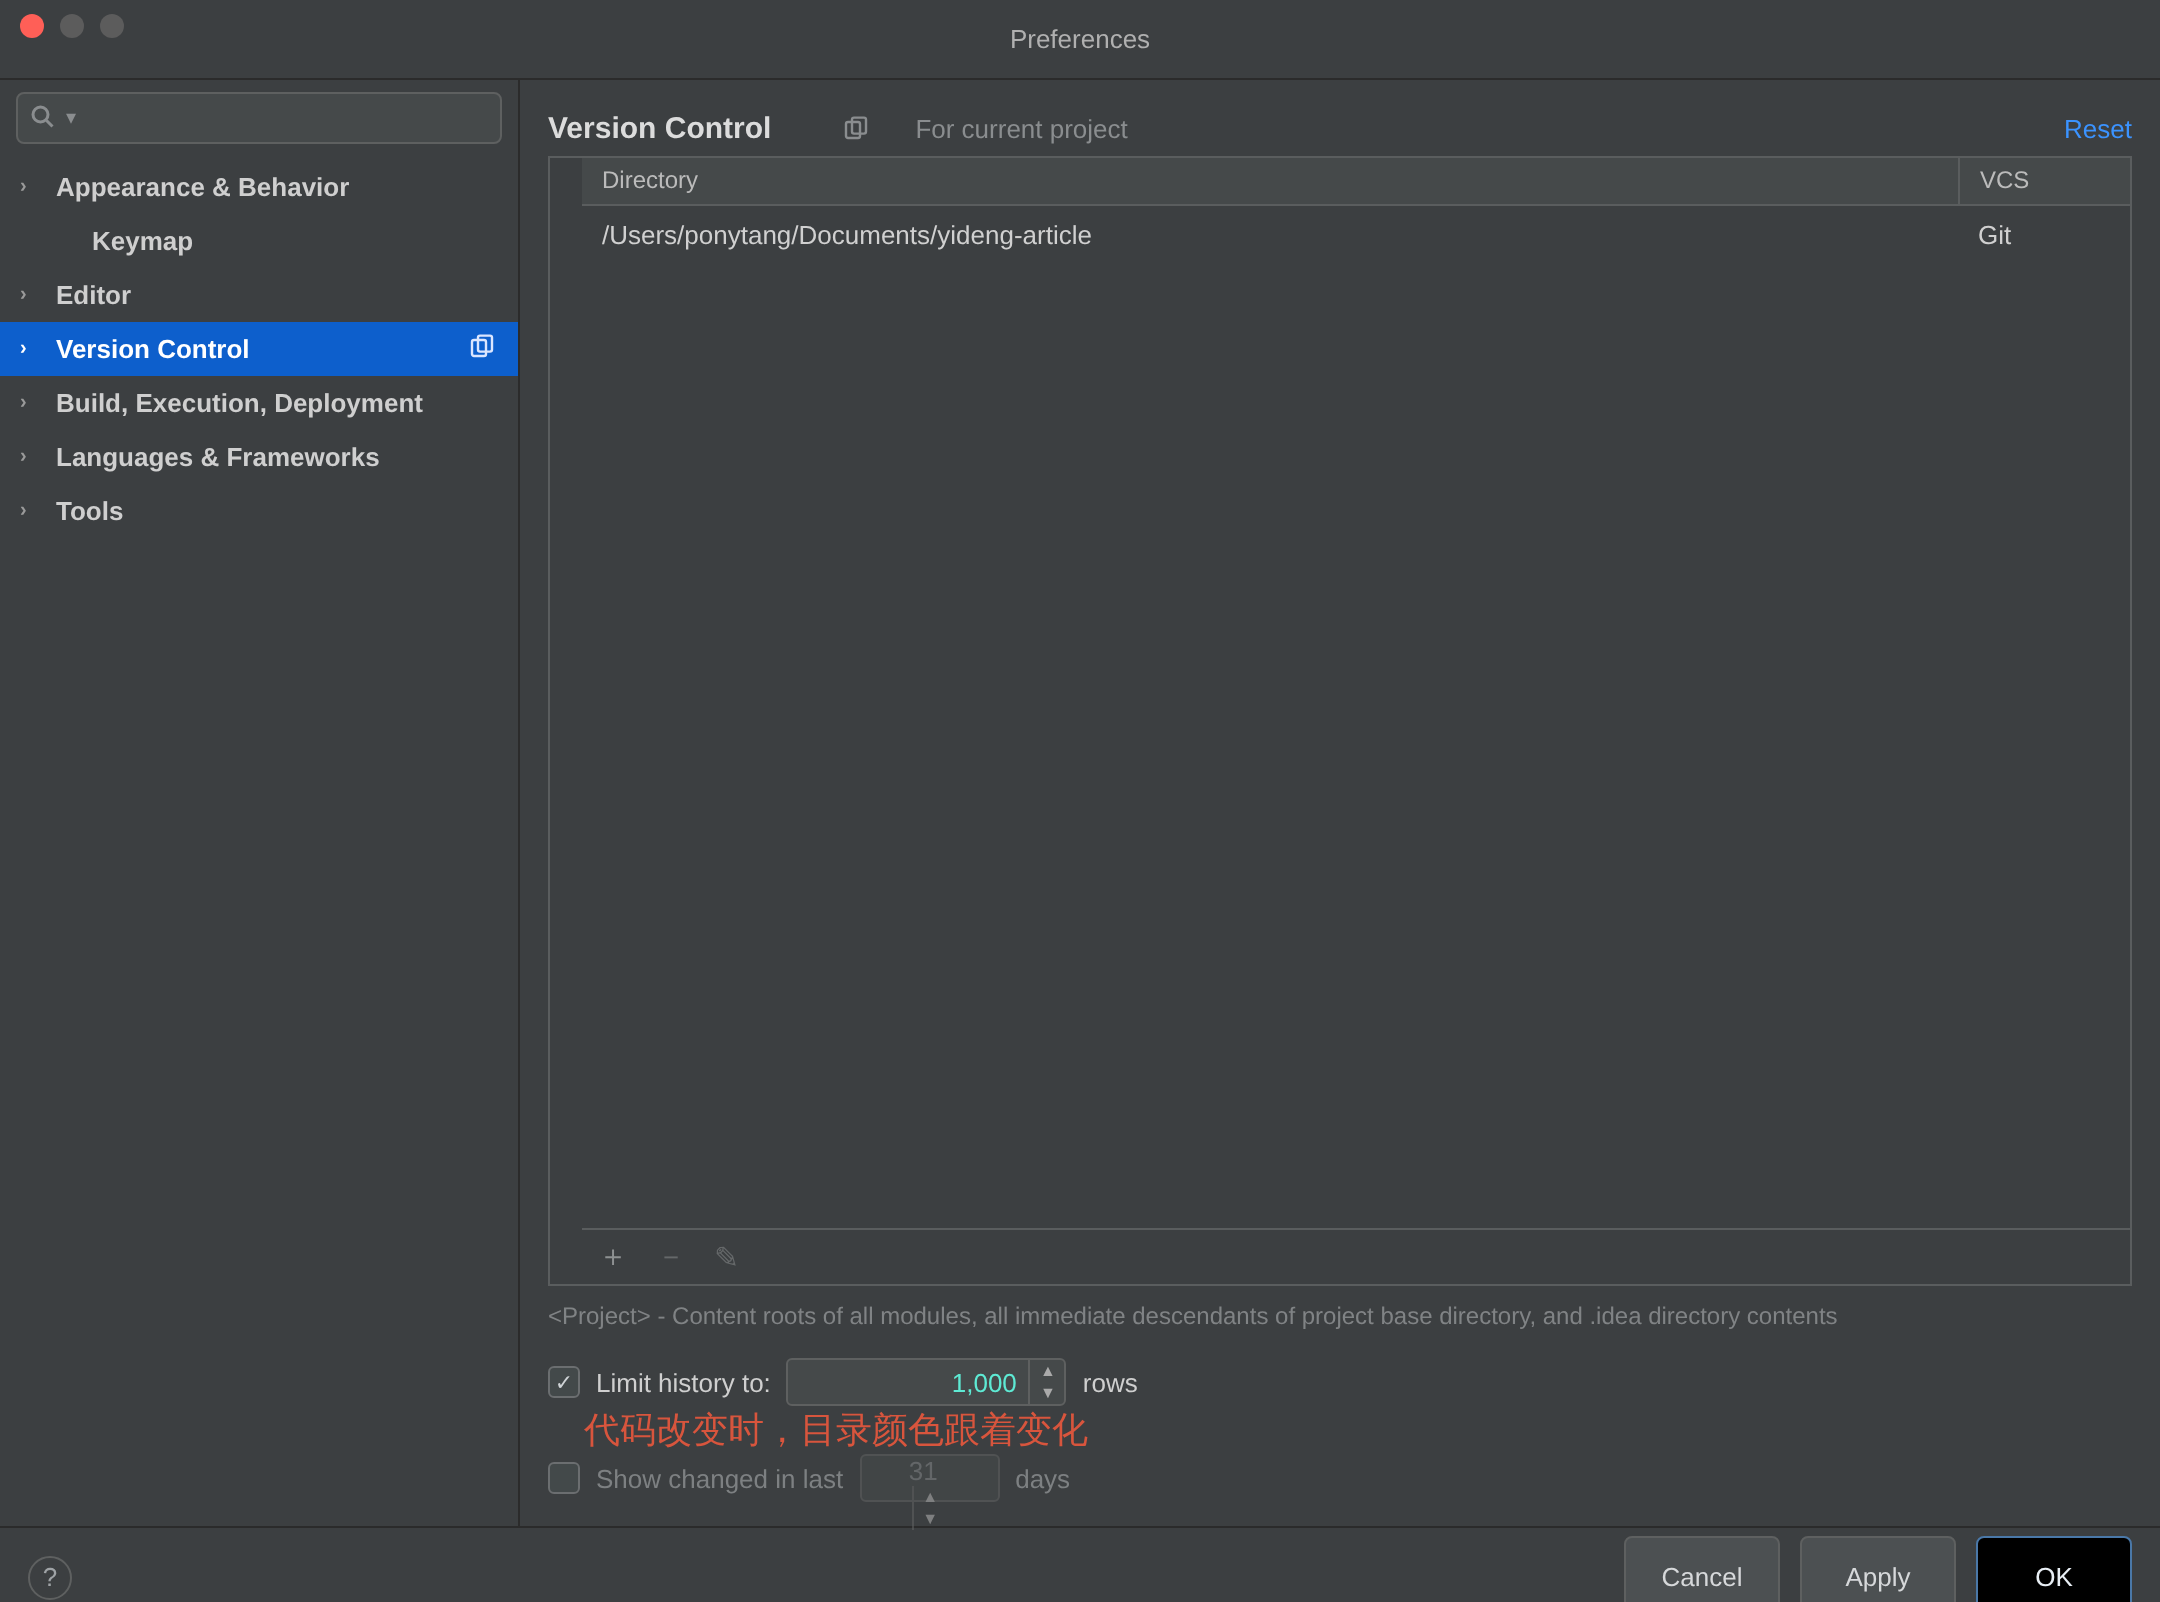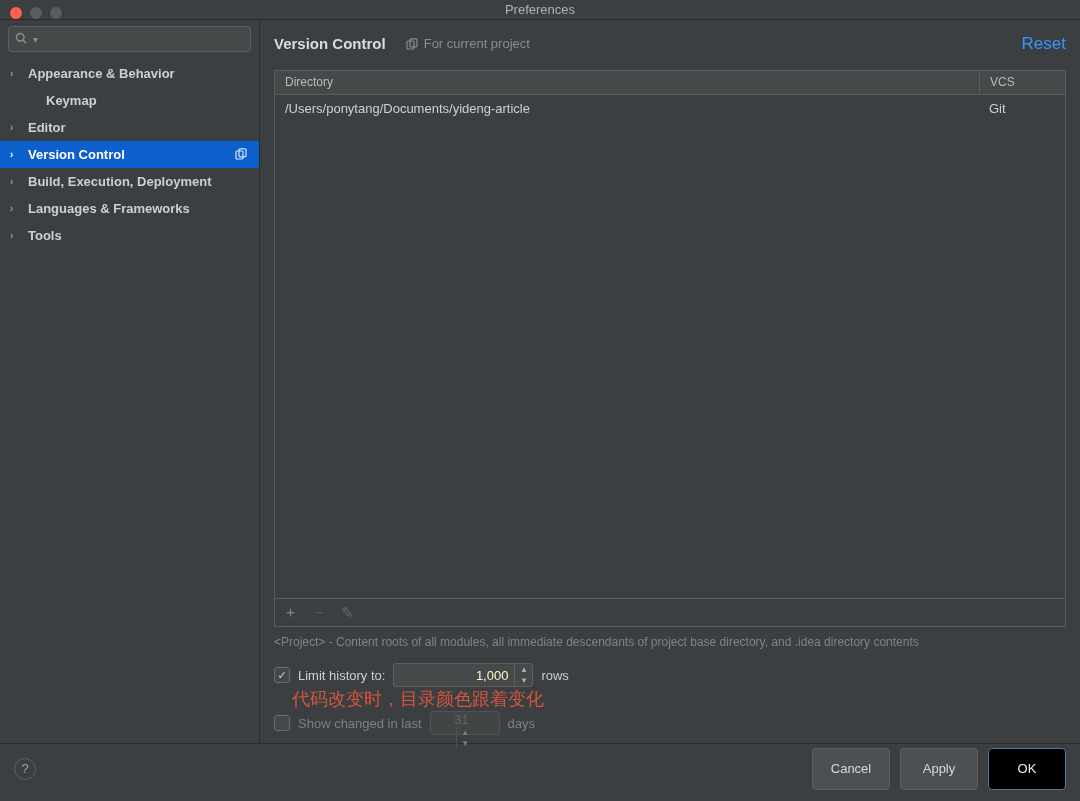--- a/index.html
+++ b/index.html
@@ -5,21 +5,21 @@
   * { box-sizing: border-box; margin: 0; padding: 0; }
   body {
     width: 1080px; height: 801px;
     background: #3c3f41;
     font-family: -apple-system, "Helvetica Neue", Arial, sans-serif;
     font-size: 13px;
     color: #bbbbbb;
     overflow: hidden;
   }
   .titlebar {
-    height: 20px;
+    height: 40px;
     background: #3c3f41;
     border-bottom: 1px solid #2b2b2b;
     display: flex; align-items: center; justify-content: center;
     position: relative;
   }
   .traffic-lights { position: absolute; left: 10px; top: 7px; display: flex; gap: 8px; }
   .dot { width: 12px; height: 12px; border-radius: 50%; }
   .dot.red { background: #ff5f57; }
   .dot.yellow { background: #5c5c5c; }
   .dot.green { background: #5c5c5c; }
@@ -43,26 +43,26 @@
   .tree-item.child { padding-left: 28px; font-weight:600;}
   .tree-item .chev { width:12px; color:#9a9a9a; font-size:10px; margin-right:6px;}
   .tree-item .chev.none { visibility:hidden;}
   .tree-item.selected { background:#0d5fcc; color:#fff; }
   .tree-item.selected .chev { color:#fff;}
   .proj-icon { margin-left:auto; margin-right:12px; color:#dbe6ff; font-size:11px;}
   .main { flex:1; display:flex; flex-direction:column; padding: 10px 14px 8px 14px; }
 
   .crumbs { display:flex; align-items:center; height:28px; }
   .crumb-main { color:#dcdcdc; font-size:15px; font-weight:600; margin-right:20px;}
-  .crumb-proj { color:#8a8d8f; font-size:13px; display:flex; align-items:center; gap:6px;}
-  .reset { margin-left:auto; color:#3b93ff; font-size:17px; cursor:pointer;}
+  .crumb-proj { color:#8a8d8f; font-size:13px; display:flex; align-items:center; gap:24px;margin-left:16px;}
+  .reset { margin-left:auto; color:#3b93ff; font-size:13px; cursor:pointer;}
 
   .table-box {
-    margin-top:12px; border:1px solid #5a5d5e; background:#3c3f41;
-    display:flex; flex-direction:column; height: 565px;
+    border:1px solid #5a5d5e; background:#3c3f41;
+    display:flex; flex-direction:column; height: 565px; padding-left: 16px;
   }
   .thead { display:flex; background:#45494a; height:24px; border-bottom:1px solid #5a5d5e; font-size:12px; color:#bbb;}
   .th-dir { flex:1; padding:4px 10px;}
   .th-vcs { width:86px; padding:4px 10px; border-left:1px solid #5a5d5e;}
   .tbody { flex:1; overflow:auto;}
   .trow { display:flex; height:28px; align-items:center; font-size:13px; color:#d0d0d0;}
   .td-dir { flex:1; padding:0 10px;}
   .td-vcs { width:86px; padding:0 10px;}
   .table-tools { height:28px; border-top:1px solid #5a5d5e; display:flex; align-items:center; padding:0 8px; gap:14px; color:#8e9192;}
   .tool-btn { font-size:15px; cursor:pointer;}
@@ -74,21 +74,21 @@
   .opt-row { display:flex; align-items:center; gap:8px; font-size:13px; color:#cfcfcf; }
   .opt-row.dis { color:#7d8082;}
   .cb {
     width:16px; height:16px; border:1px solid #6b6e70; border-radius:3px; background:#43494a;
     display:flex; align-items:center; justify-content:center; font-size:11px; color:#cfd3d6;
   }
   .cb.checked::after { content:"✓"; }
   .num-field { width:140px; height:24px; background:#45494a; border:1px solid #5e6060; border-radius:3px; display:flex; align-items:center;}
   .num-field.small { width:70px;flex-direction:column;}
   .num-field.dis { opacity:.6;}
-  .num-val { flex:1; text-align:right; padding-right:6px; color:#fef9c3;}
+  .num-val { flex:1; text-align:right; padding-right:6px; color:#5eead4;}
   .num-val.dim { color:#7d8082;}
   .spin { width:18px; display:flex; flex-direction:column; border-left:1px solid #5e6060;}
   .spin div { height:11px; text-align:center; font-size:8px; line-height:11px; color:#aaa;}
   .highlight-box { border:2px solid #d9513c; border-radius:6px; padding:2px 8px 2px 4px; display:inline-flex; align-items:center; gap:8px;}
   .annot { color:#d8553d; font-size:18px; margin-left:18px;}
 
   .footer {
     height:50px; border-top:1px solid #2b2b2b;
     display:flex; align-items:center; padding:0 14px;
   }

